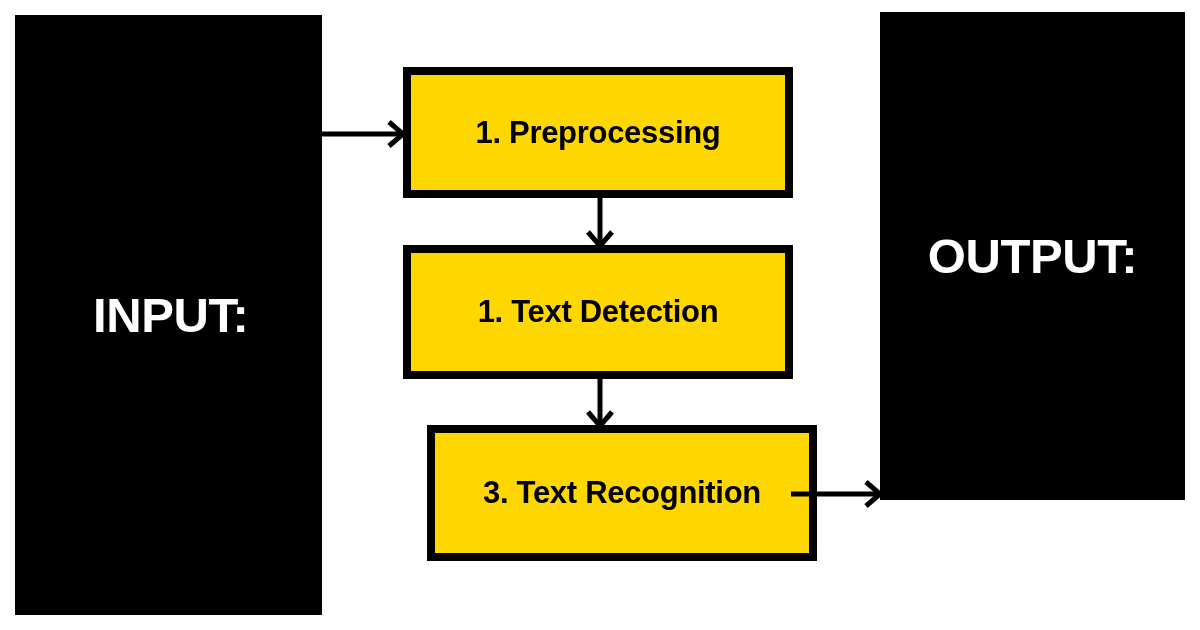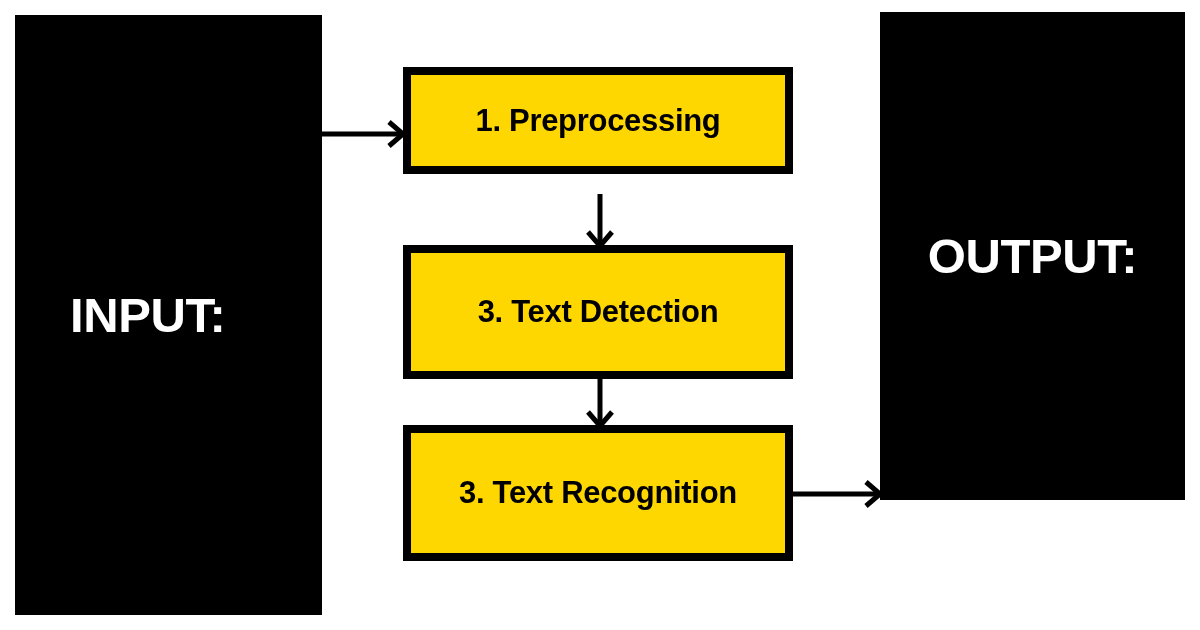--- a/index.html
+++ b/index.html
@@ -34,21 +34,21 @@
     letter-spacing: -0.4px;
     white-space: pre;
   }
 
   #input-block {
     left: 15px;
     top: 15px;
     width: 307px;
     height: 600px;
     align-items: flex-start;
-    padding-left: 55px;
+    padding-left: 78px;
   }
   #input-block .line { text-align: left; }
 
   #output-block {
     left: 880px;
     top: 12px;
     width: 305px;
     height: 488px;
     align-items: center;
     padding: 0 10px;
@@ -68,23 +68,23 @@
     justify-content: center;
   }
   .process-box .box-label {
     font-size: 31px;
     font-weight: 700;
     color: #000000;
     letter-spacing: -0.3px;
     white-space: nowrap;
     text-align: center;
   }
-  #process-box-1 { top: 67px;  height: 107px; }
+  #process-box-1 { top: 67px;  height: 131px; }
   #process-box-2 { top: 245px; height: 134px; }
-  #process-box-3 { top: 425px; height: 136px; }
+  #process-box-3 { top: 425px; height: 136px; margin-left: 24px; }
 
   
   .connector {
     position: absolute;
     overflow: visible;
   }
   .connector svg { display: block; overflow: visible; }
 </style>
 </head>
 <body>
@@ -93,21 +93,21 @@
 
   <div id="input-block" class="terminal">
     <div class="line">INPUT:</div>
   </div>
 
   <div id="process-box-1" class="process-box">
     <div class="box-label">1. Preprocessing</div>
   </div>
 
   <div id="process-box-2" class="process-box">
-    <div class="box-label">3. Text Detection</div>
+    <div class="box-label">1. Text Detection</div>
   </div>
 
   <div id="process-box-3" class="process-box">
     <div class="box-label">3. Text Recognition</div>
   </div>
 
   <div id="output-block" class="terminal">
     <div class="line">OUTPUT:</div>
   </div>
 

